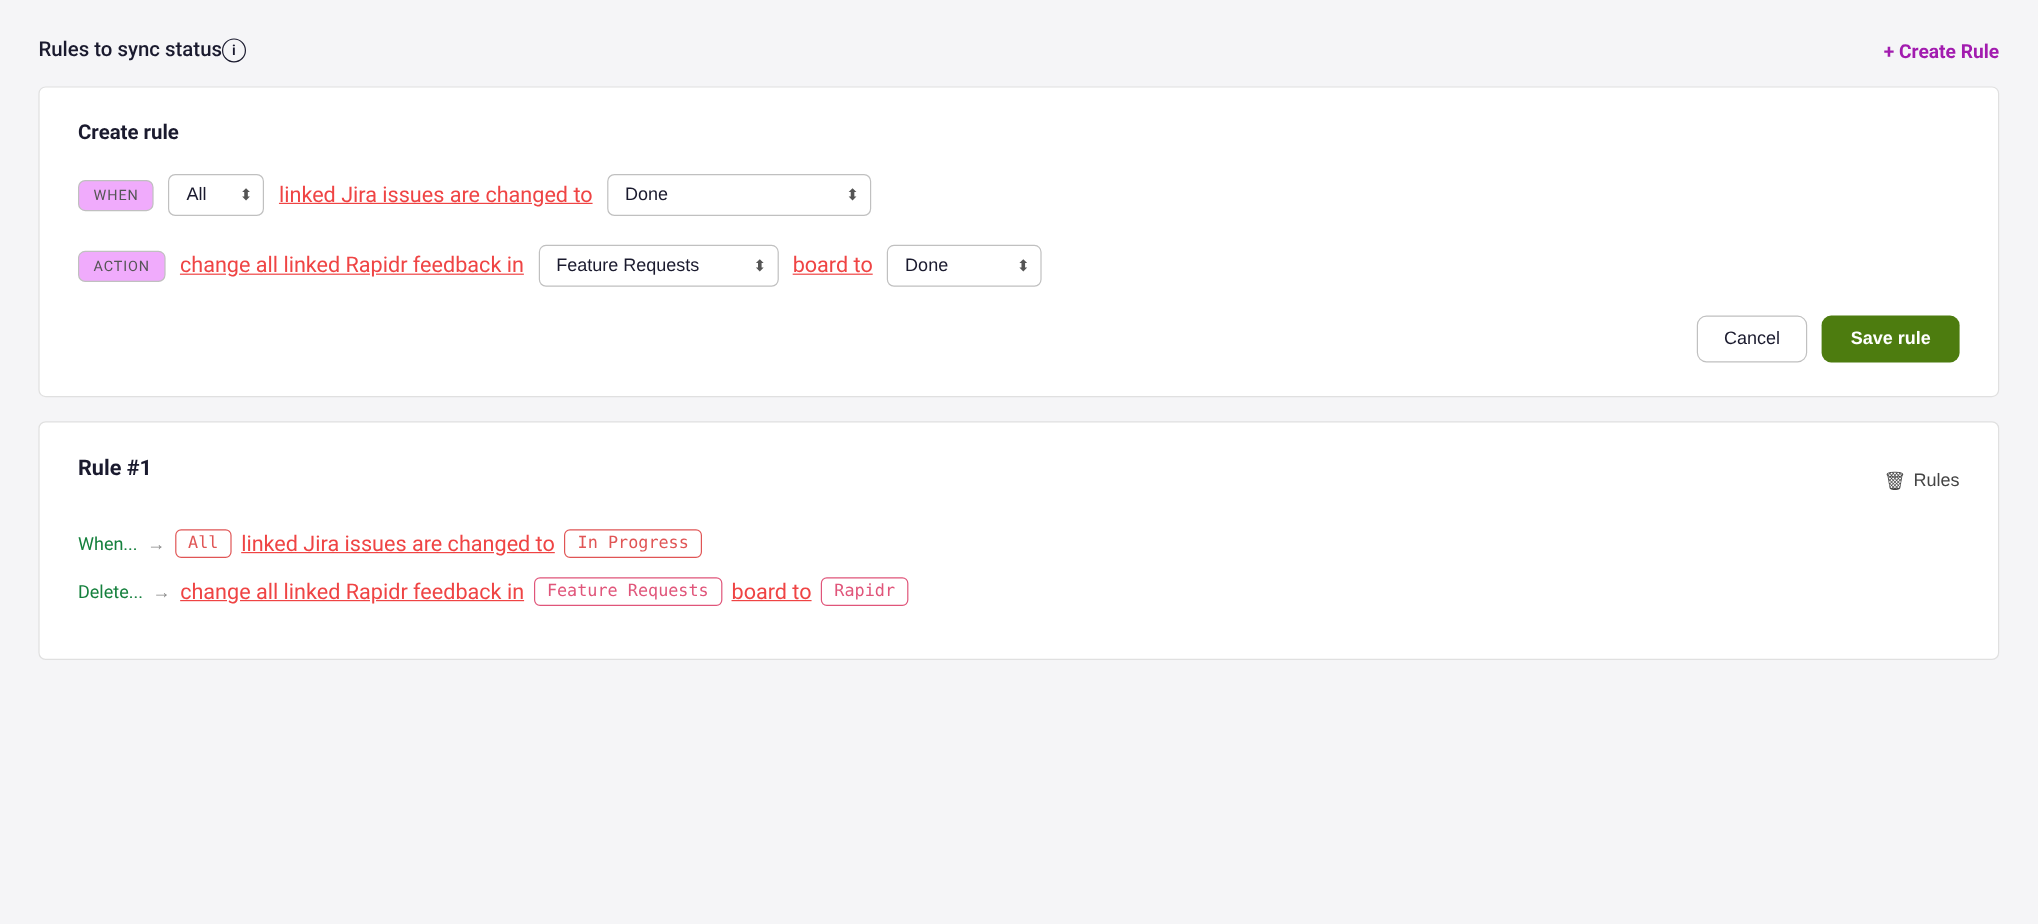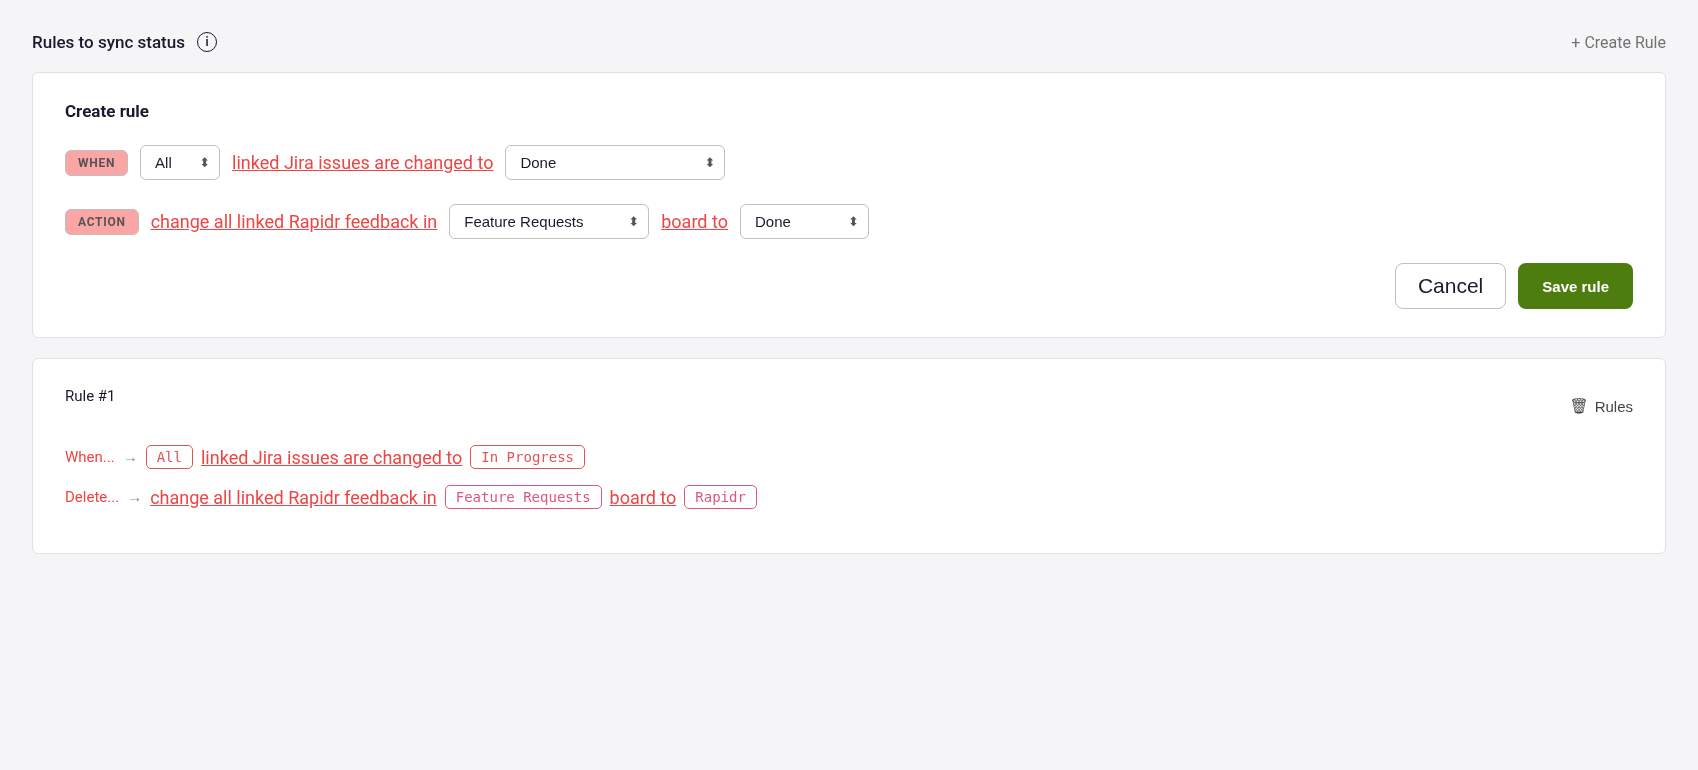--- a/index.html
+++ b/index.html
@@ -19,44 +19,44 @@
     .page-header {
       display: flex;
       justify-content: space-between;
       align-items: center;
       margin-bottom: 20px;
     }
 
     .page-title-row {
       display: flex;
       align-items: center;
-      gap: 12px;
+      gap: 0;
       font-size: 17px;
       font-weight: 500;
       color: #1a1a2e;
     }
 
     .info-icon {
       display: inline-flex;
       align-items: center;
       justify-content: center;
       width: 20px;
       height: 20px;
       border-radius: 50%;
       border: 1.5px solid #1a1a2e;
       font-size: 12px;
       font-weight: 600;
       color: #1a1a2e;
       cursor: default;
     }
 
     .create-rule-link {
-      color: #737373;
+      color: #a21caf;
       font-size: 16px;
-      font-weight: 400;
+      font-weight: 700;
       cursor: pointer;
       text-decoration: none;
     }
 
     .card {
       background: #fff;
       border: 1px solid #e0e0e0;
       border-radius: 6px;
       padding: 28px 32px;
       margin-bottom: 20px;
@@ -76,24 +76,24 @@
       margin-bottom: 24px;
       flex-wrap: wrap;
     }
 
     .badge {
       display: inline-block;
       padding: 5px 12px;
       border-radius: 6px;
       border: 1.5px solid #c0c0c0;
       font-size: 12px;
-      font-weight: 700;
+      font-weight: 400;
       letter-spacing: 0.06em;
       color: #555;
-      background: #fca5a5;
+      background: #f0abfc;
       white-space: nowrap;
     }
 
     .static-text {
       color: #ef4444;
       font-size: 18px;
       text-decoration: underline;
     }
 
     .select-wrapper {
@@ -137,40 +137,40 @@
       gap: 12px;
       margin-top: 8px;
     }
 
     .btn-cancel {
       padding: 10px 22px;
       border-radius: 8px;
       border: 1.5px solid #c0c0c0;
       background: #fff;
       color: #1a1a2e;
-      font-size: 21px;
+      font-size: 15px;
       font-weight: 500;
       cursor: pointer;
     }
 
     .btn-save {
       padding: 10px 24px;
       border-radius: 8px;
       border: none;
       background: #4d7c0f;
       color: #fff;
       font-size: 15px;
       font-weight: 600;
       cursor: pointer;
     }
 
     
     .rule-title {
-      font-size: 15px;
-      font-weight: 400;
+      font-size: 18px;
+      font-weight: 700;
       color: #1a1a2e;
       margin-bottom: 20px;
     }
 
     .rule-delete-row {
       display: flex;
       justify-content: space-between;
       align-items: center;
       margin-bottom: 20px;
     }
@@ -190,21 +190,21 @@
     .rule-line {
       display: flex;
       align-items: center;
       gap: 8px;
       margin-bottom: 16px;
       flex-wrap: wrap;
       font-size: 15px;
     }
 
     .rule-label {
-      color: #ef4444;
+      color: #15803d;
       font-size: 15px;
     }
 
     .arrow-text {
       color: #888;
       font-size: 15px;
     }
 
     .tag {
       display: inline-block;

